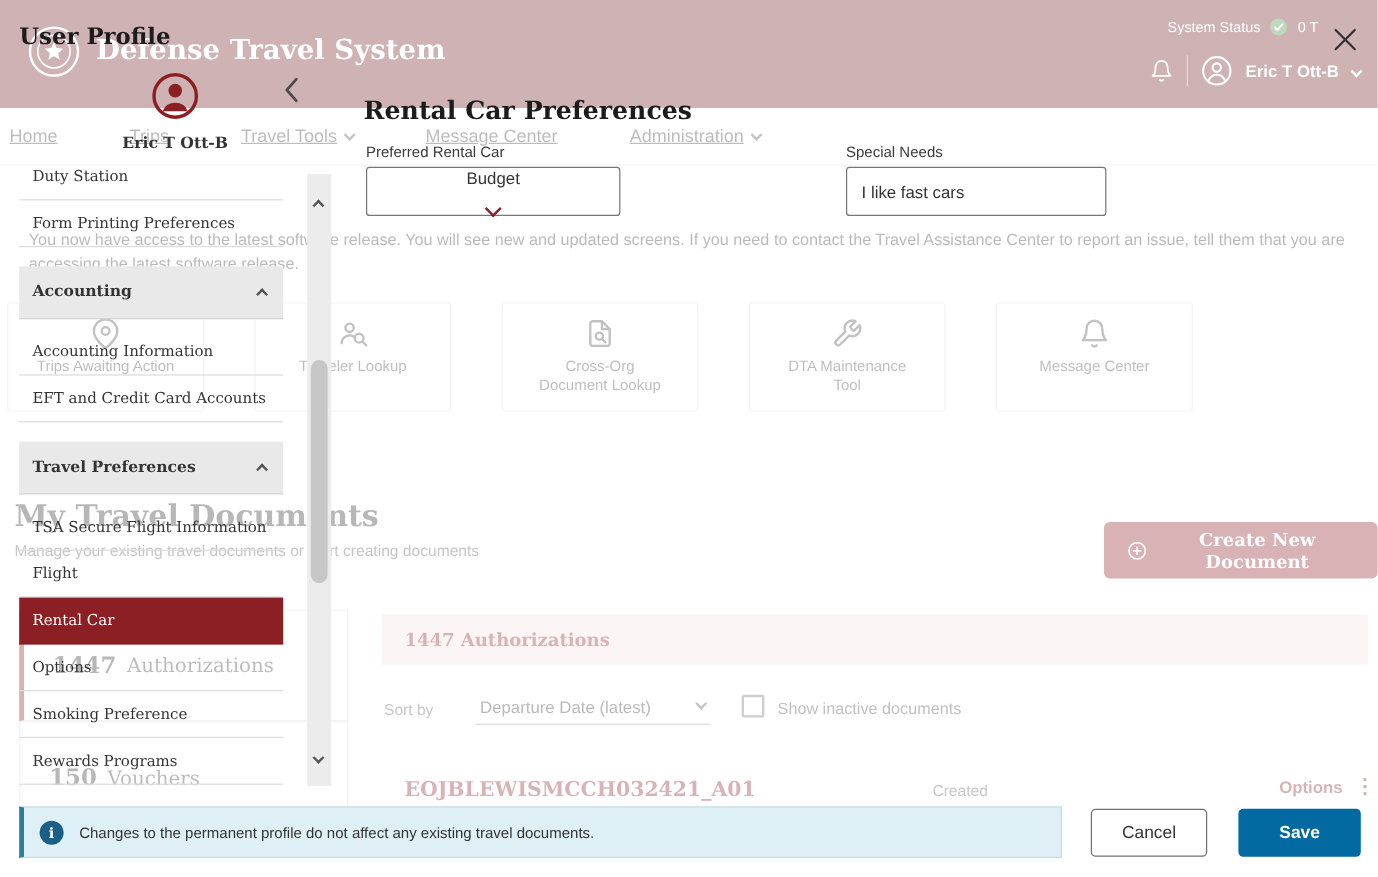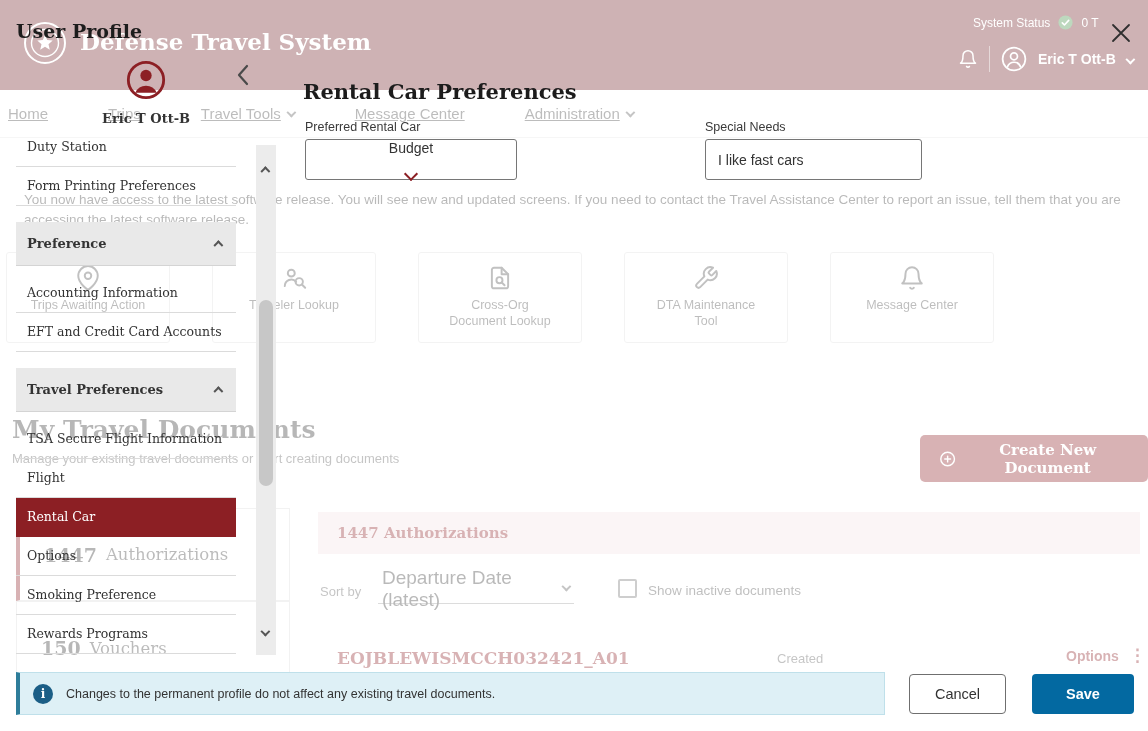--- a/index.html
+++ b/index.html
@@ -54,23 +54,23 @@
        font-family:"DejaVu Serif",serif;cursor:pointer;}
   .tab.t1{top:508px;height:93px;border-left:4px solid #8C1F24;}
   .tab.t2{top:601px;height:94px;text-align:right;}
   .tab-count{font-weight:bold;font-size:19px;color:#2E2E2E;}
   .tab-label{font-size:16.5px;color:#3A3A3A;}
 
   .panel-header{position:absolute;left:318px;top:512px;width:822px;height:42px;background:#F4E2E3;
                 color:#8C1F24;font-family:"DejaVu Serif",serif;font-weight:bold;font-size:15px;
                 display:flex;align-items:center;padding-left:19px;box-sizing:border-box;}
   .sort-label{position:absolute;left:320px;top:584px;font-size:13px;color:#555;}
-  .sort-select{position:absolute;left:378px;top:574px;width:196px;height:30px;
+  .sort-select{position:absolute;left:396px;top:574px;width:196px;height:30px;
                border-bottom:1px solid #9A9A9A;display:flex;align-items:center;
-               justify-content:space-between;font-size:19px;color:#333;padding:0 4px;
+               justify-content:space-between;font-size:14px;color:#333;padding:0 4px;
                box-sizing:border-box;cursor:pointer;}
   .sort-select .chev{color:#555;margin-top:-4px;}
   .cb{position:absolute;left:618px;top:579px;width:19px;height:19px;border:2px solid #707070;
       border-radius:2px;background:#fff;box-sizing:border-box;cursor:pointer;}
   .cb-label{position:absolute;left:648px;top:583px;font-size:13.5px;color:#444;}
 
   .doc-name{position:absolute;left:337px;top:648px;font-family:"DejaVu Serif",serif;
             font-weight:bold;font-size:17px;color:#8C1F24;cursor:pointer;}
   .doc-status{position:absolute;left:777px;top:651px;font-size:13px;color:#555;}
   .doc-options{position:absolute;left:1066px;top:647px;display:flex;align-items:center;gap:10px;
@@ -302,21 +302,21 @@
       <i class="chev down lg"></i>
     </div>
 
     <label class="f-label" style="left:705px">Special Needs</label>
     <input class="f-input" type="text" value="I like fast cars" style="">
 
     <div class="sb">
       <div class="sb-row">Duty Station</div>
       <div class="sb-row">Form Printing Preferences</div>
       <div class="sb-group">
-        <span>Preference</span>
+        <span>Accounting</span>
         <i class="chev up sm"></i>
       </div>
       <div class="sb-row">Accounting Information</div>
       <div class="sb-row">EFT and Credit Card Accounts</div>
       <div class="sb-group">
         <span>Travel Preferences</span>
         <i class="chev up sm"></i>
       </div>
       <div class="sb-row">TSA Secure Flight Information</div>
       <div class="sb-row">Flight</div>

